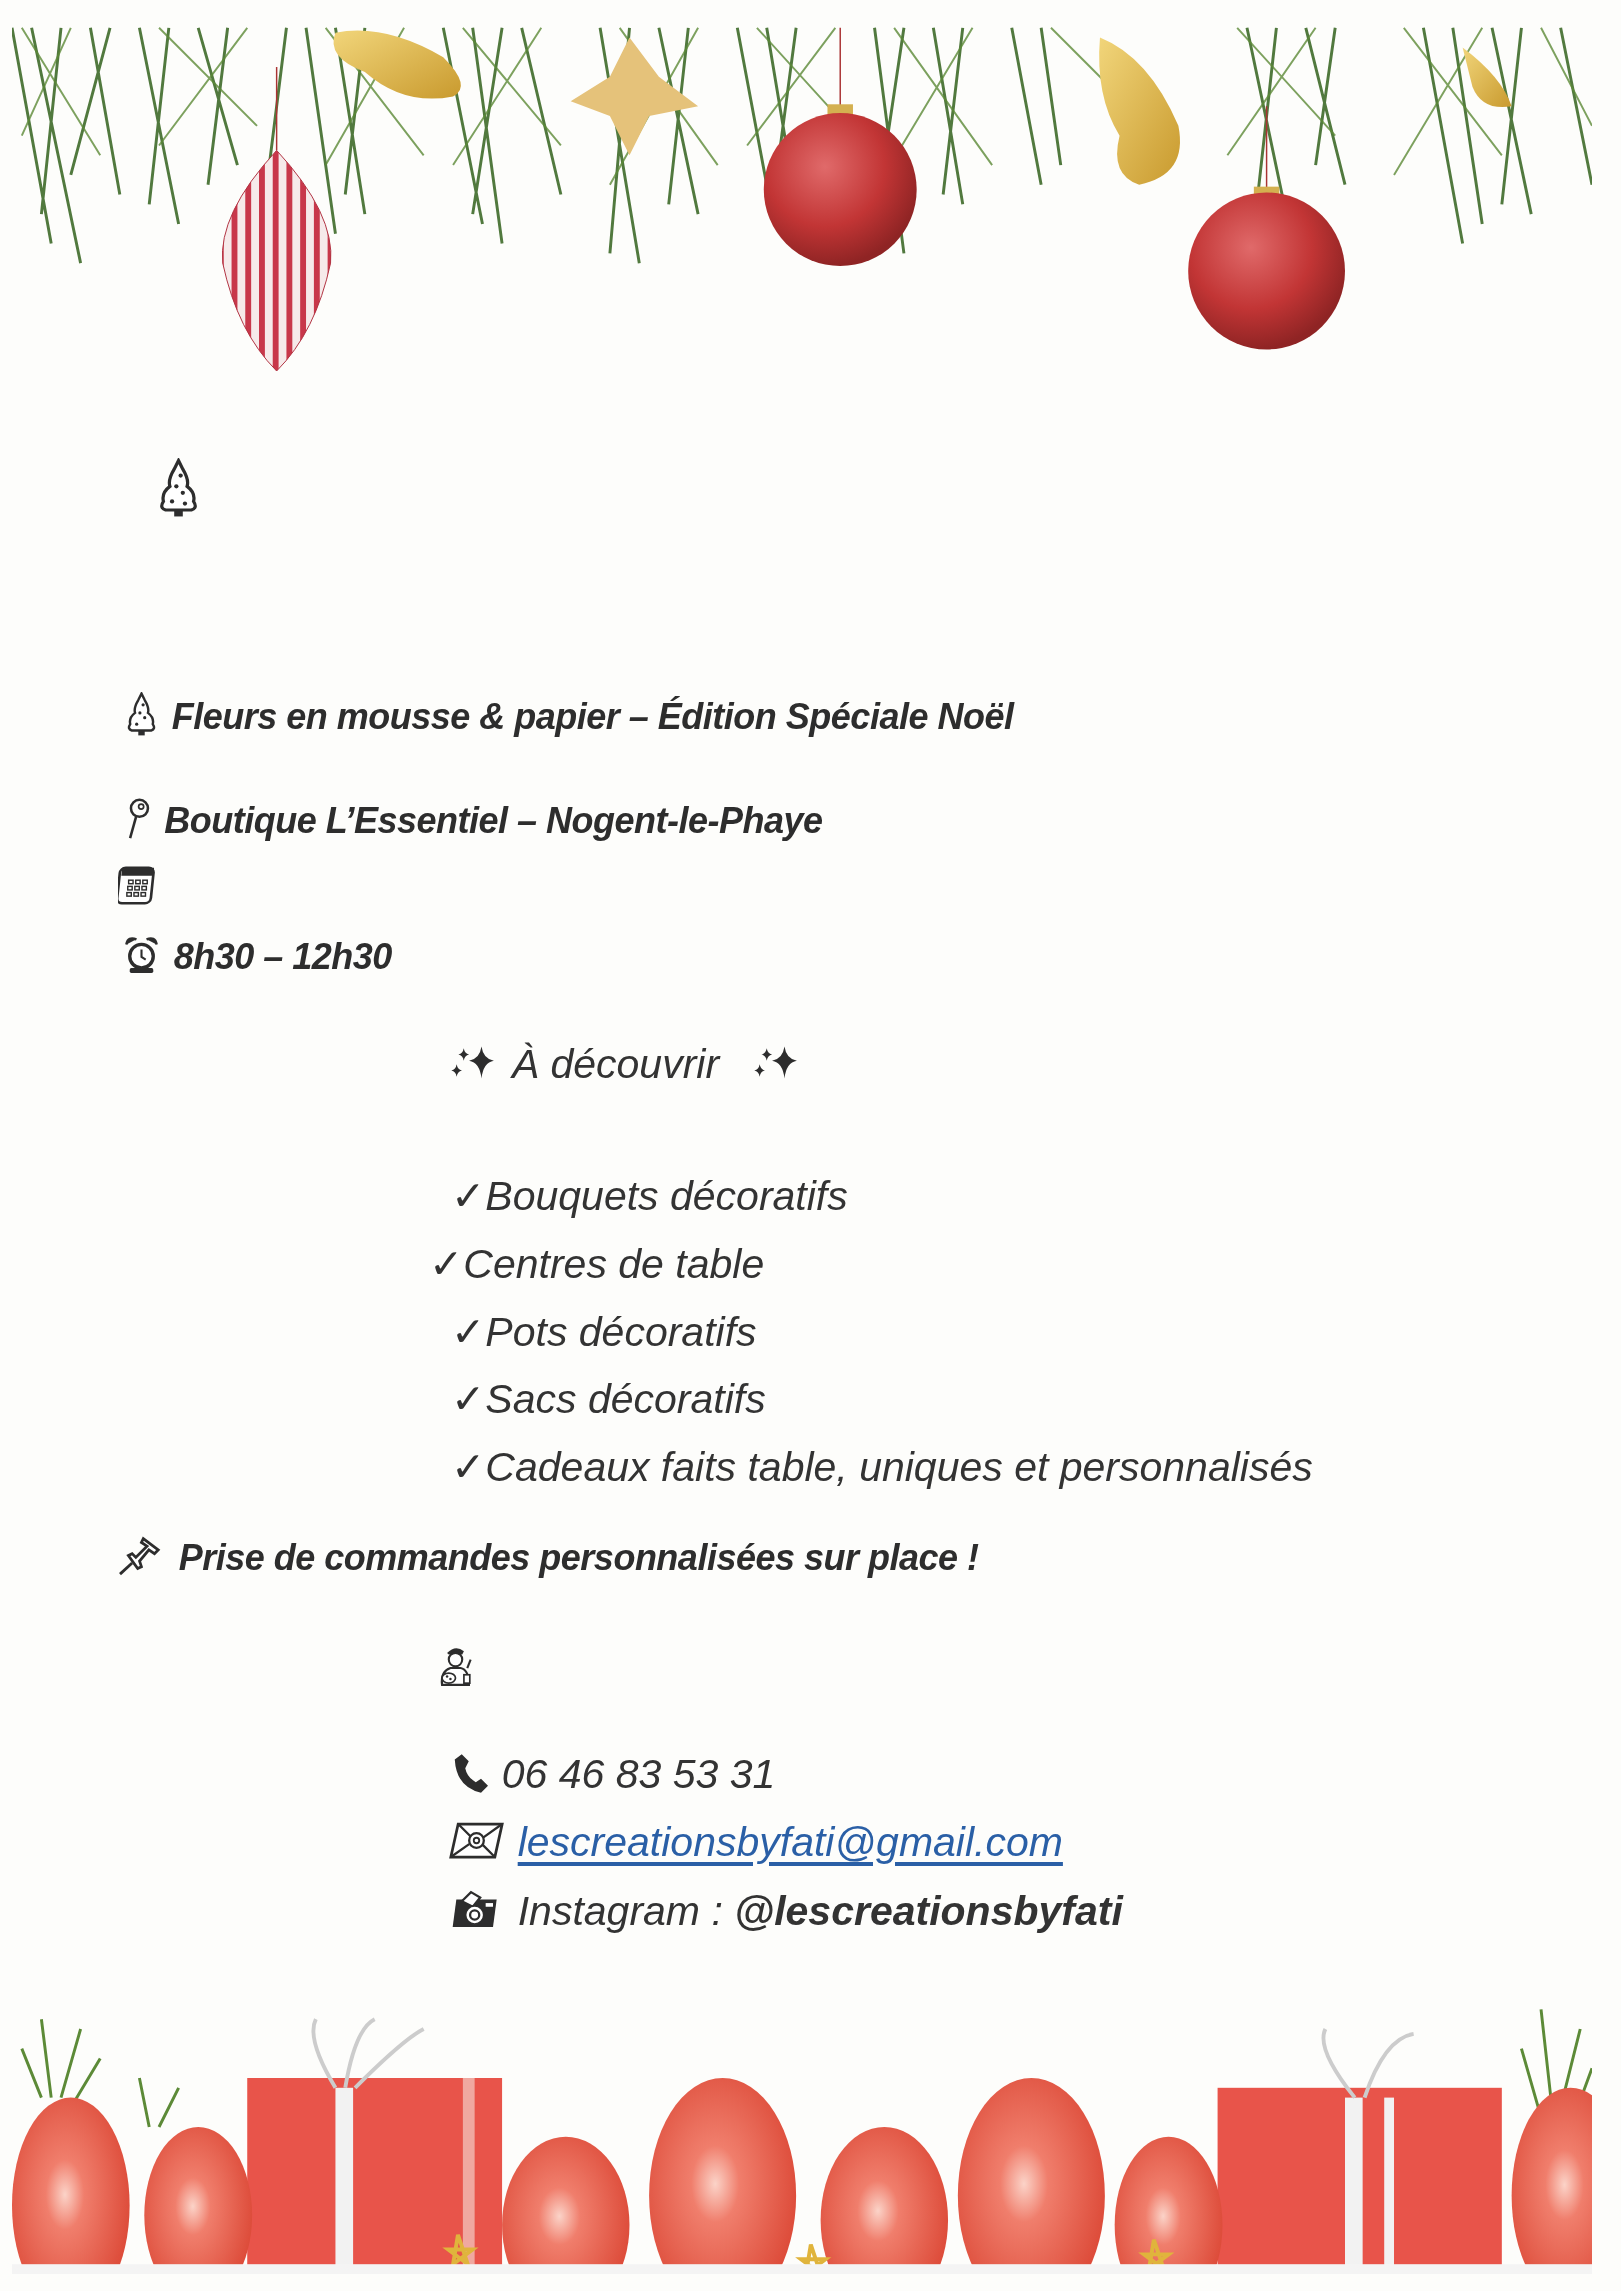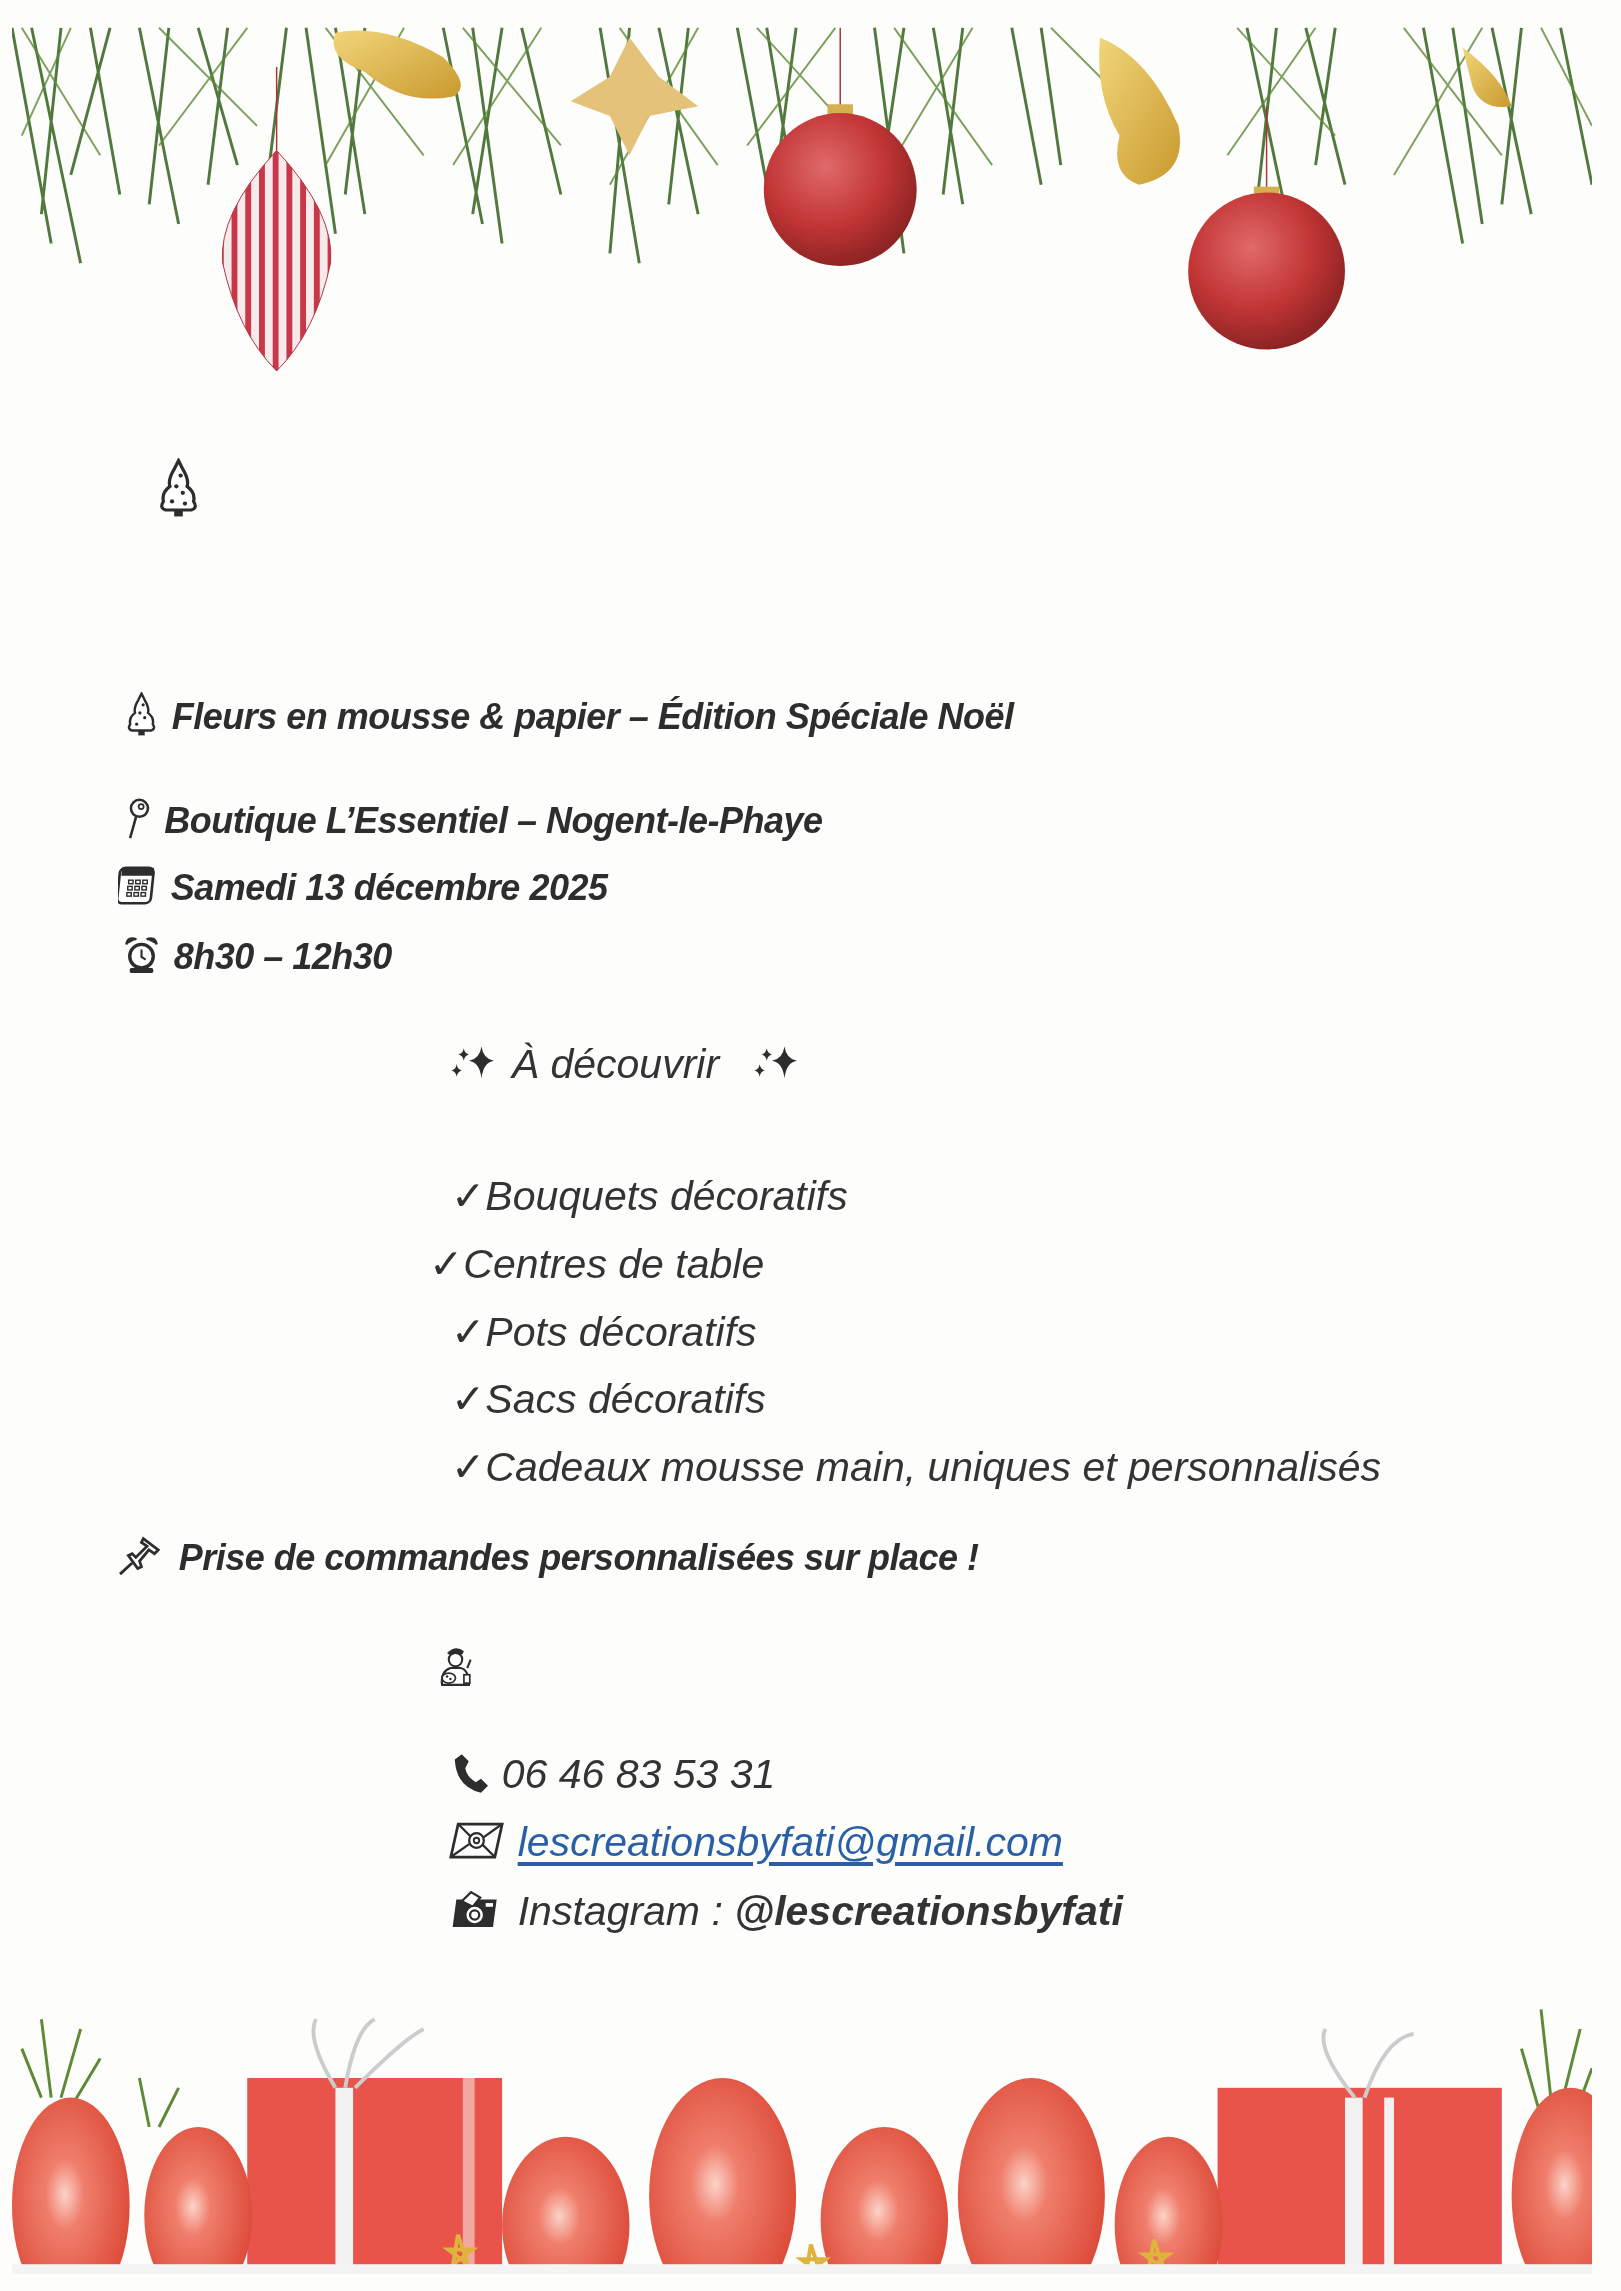--- a/index.html
+++ b/index.html
@@ -129,21 +129,21 @@
           <rect x="20" y="17" width="5" height="4"></rect>
           <rect x="28" y="17" width="5" height="4"></rect>
         <rect x="11" y="24" width="5" height="4"></rect>
           <rect x="19" y="24" width="5" height="4"></rect>
           <rect x="27" y="24" width="5" height="4"></rect>
         <rect x="10" y="31" width="5" height="4"></rect>
           <rect x="18" y="31" width="5" height="4"></rect>
           <rect x="26" y="31" width="5" height="4"></rect>
       </g>
     </svg>
-  </span><span>Samedi 13 décembre 2025</span>
+  </span>
 </div>
 
 <div class="abs line-b" style="left:123px; top:933px;">
   <span class="ico-inline">
     <svg viewBox="0 0 44 48" width="37" height="43">
       <path d="M4 12 Q6 2 16 6" fill="#2d2d2d" stroke="#2d2d2d" stroke-width="3"></path>
       <path d="M40 12 Q38 2 28 6" fill="#2d2d2d" stroke="#2d2d2d" stroke-width="3"></path>
       <circle cx="22" cy="26" r="14" fill="#fff" stroke="#2d2d2d" stroke-width="4"></circle>
       <path d="M22 18 L22 27 L27 30" fill="none" stroke="#2d2d2d" stroke-width="2.5"></path>
       <rect x="8" y="40" width="28" height="6" rx="2" fill="#2d2d2d"></rect>
@@ -175,21 +175,21 @@
   <div class="abs line-i" style="left:417px; top:1240px;">
     <span style="font-style:normal;font-weight:bold;">✓</span><span>Centres de table</span>
   </div>
   <div class="abs line-i" style="left:439px; top:1308px;">
     <span style="font-style:normal;font-weight:bold;">✓</span><span>Pots décoratifs</span>
   </div>
   <div class="abs line-i" style="left:439px; top:1375px;">
     <span style="font-style:normal;font-weight:bold;">✓</span><span>Sacs décoratifs</span>
   </div>
   <div class="abs line-i" style="left:439px; top:1443px;">
-    <span style="font-style:normal;font-weight:bold;">✓</span><span>Cadeaux mousse main, uniques et personnalisés</span>
+    <span style="font-style:normal;font-weight:bold;">✓</span><span>Cadeaux faits table, uniques et personnalisés</span>
   </div>
 </div>
 
 <div class="abs line-b" style="left:116px; top:1535px;">
   <span class="ico-inline">
     <svg viewBox="0 0 50 44" width="49" height="41">
       <path d="M28 4 L44 16 L40 20 L34 16 L24 28 L26 34 L22 36 L12 22 L16 20 L20 24 L32 12 L26 8 Z" fill="#fff" stroke="#2d2d2d" stroke-width="3"></path>
       <line x1="16" y1="30" x2="3" y2="42" stroke="#2d2d2d" stroke-width="3"></line>
     </svg>
   </span><span>Prise de commandes personnalisées sur place !</span>

